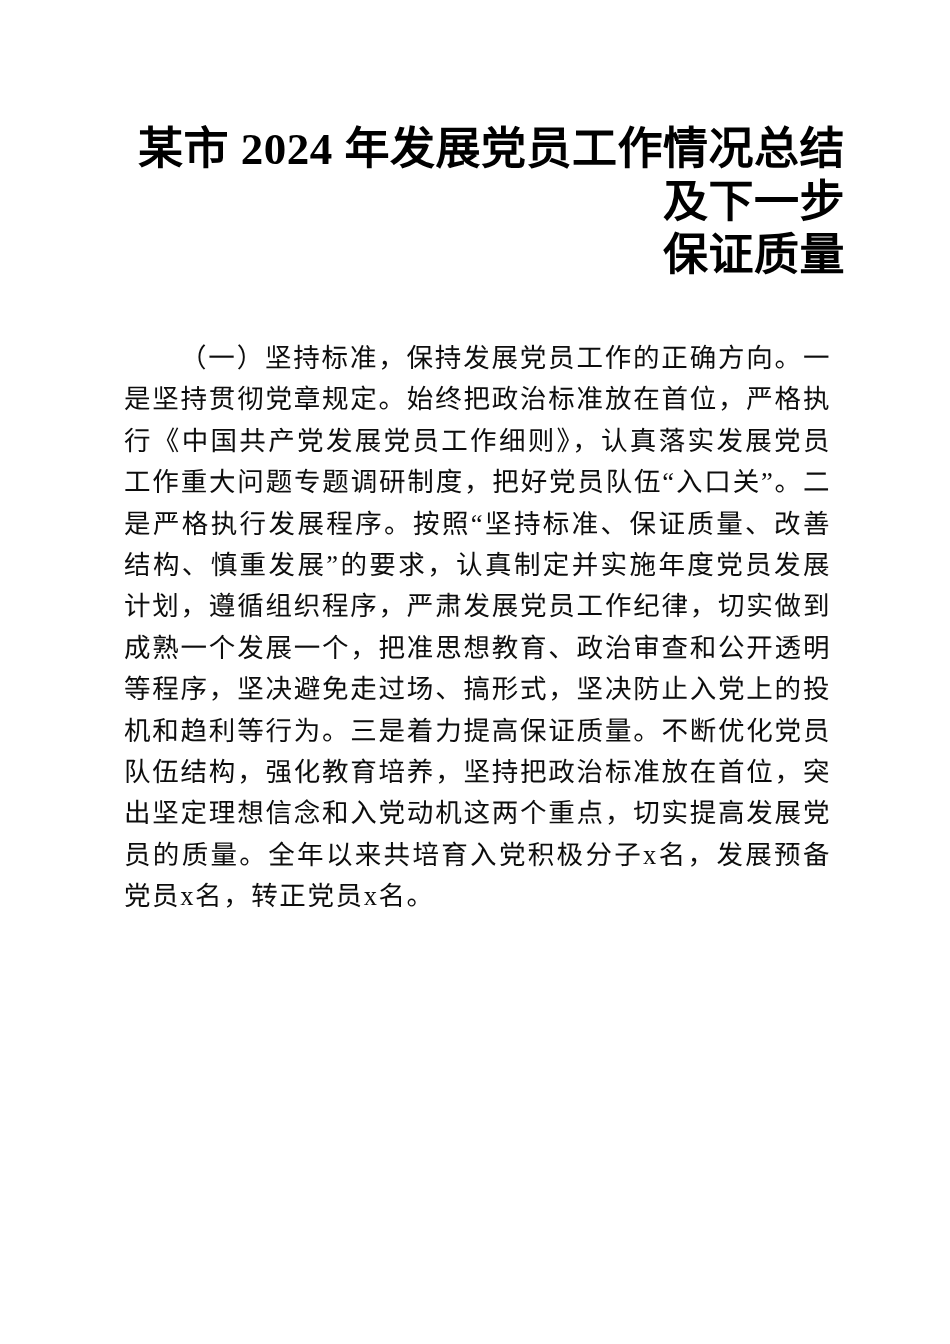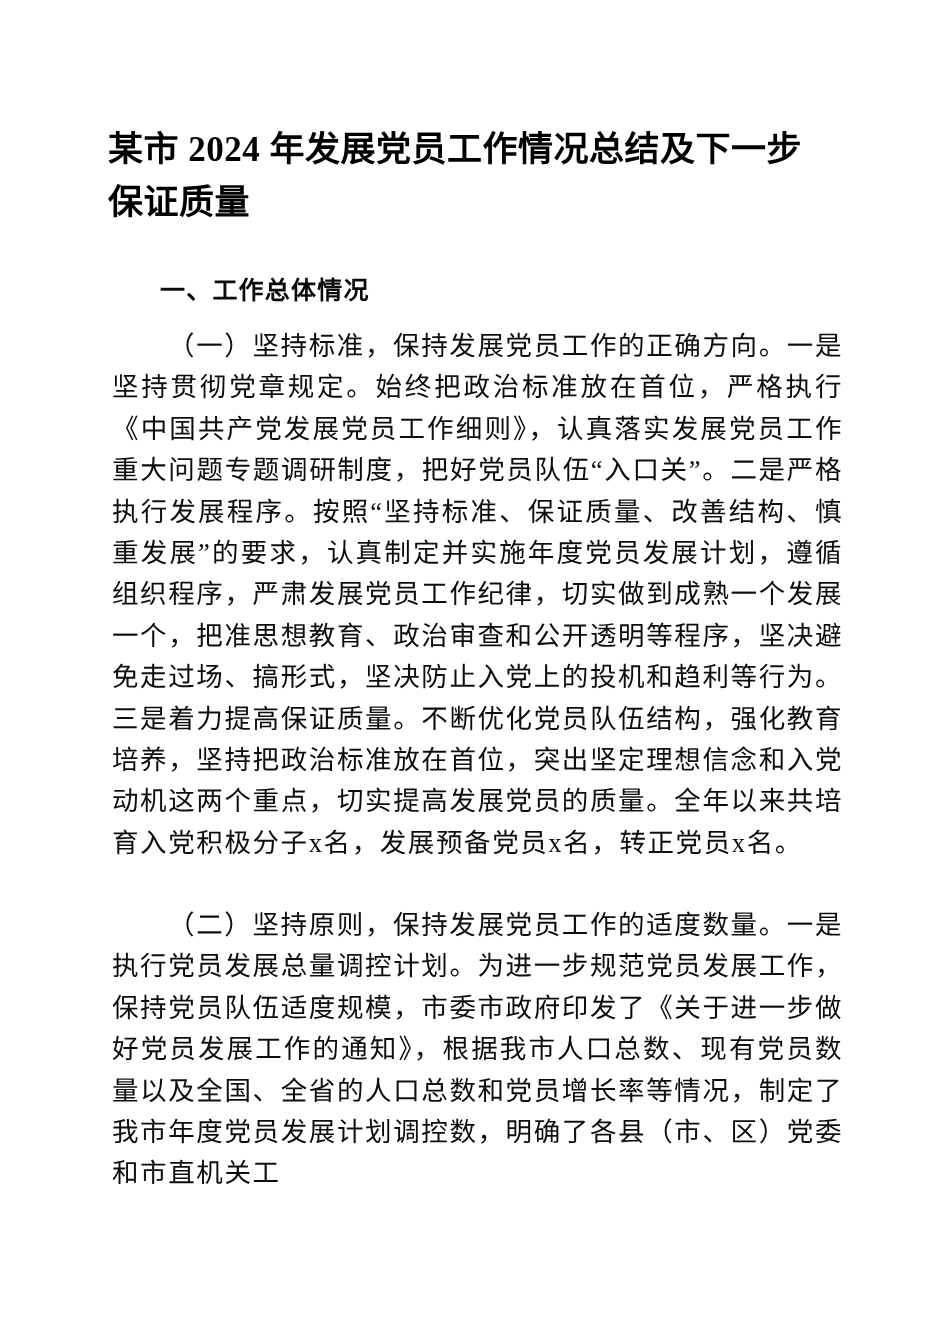--- a/index.html
+++ b/index.html
@@ -19,24 +19,24 @@
     font-family: "Liberation Serif", "DejaVu Serif", serif;
     color: #000000;
   }
 
   
   .doc-title {
     position: absolute;
     left: 108px;
     top: 123px;
     width: 737px;
-    text-align: left;
+    text-align: right;
     font-family: "Liberation Serif", "DejaVu Serif", serif;
     font-weight: 700;
-    font-size: 35px;
+    font-size: 45px;
     line-height: 53px;
     letter-spacing: 0.5px;
     color: #000000;
     -webkit-font-smoothing: none;
   }
 
   
   .section-heading {
     position: absolute;
     left: 108px;
@@ -58,42 +58,38 @@
     width: 739px;
     font-family: "Liberation Serif", "DejaVu Serif", serif;
     font-size: 26.5px;
     line-height: 41.4px;
     letter-spacing: 1.6px;
     text-align: justify;
     text-justify: inter-character;
     color: #0d0d0d;
   }
   .body-block p {
-    margin: 4px;
+    margin: 16px;
     text-indent: 56px;
     text-align: justify;
     text-justify: inter-character;
   }
 
   #para-1 { top: 322px; }
   #para-2 { top: 901px; }
 </style>
 </head>
 <body>
 
 <div class="page">
 
   <div class="doc-title">
     <div>某市 2024 年发展党员工作情况总结及下一步</div>
     <div>保证质量</div>
   </div>
 
-  <div class="section-heading h1">一、工作总体情况</div>
 
   <div class="body-block" id="para-1">
     <p>（一）坚持标准，保持发展党员工作的正确方向。一是坚持贯彻党章规定。始终把政治标准放在首位，严格执行《中国共产党发展党员工作细则》，认真落实发展党员工作重大问题专题调研制度，把好党员队伍“入口关”。二是严格执行发展程序。按照“坚持标准、保证质量、改善结构、慎重发展”的要求，认真制定并实施年度党员发展计划，遵循组织程序，严肃发展党员工作纪律，切实做到成熟一个发展一个，把准思想教育、政治审查和公开透明等程序，坚决避免走过场、搞形式，坚决防止入党上的投机和趋利等行为。三是着力提高保证质量。不断优化党员队伍结构，强化教育培养，坚持把政治标准放在首位，突出坚定理想信念和入党动机这两个重点，切实提高发展党员的质量。全年以来共培育入党积极分子x名，发展预备党员x名，转正党员x名。</p>
   </div>
 
-  <div class="body-block" id="para-2">
-    <p>（二）坚持原则，保持发展党员工作的适度数量。一是执行党员发展总量调控计划。为进一步规范党员发展工作，保持党员队伍适度规模，市委市政府印发了《关于进一步做好党员发展工作的通知》，根据我市人口总数、现有党员数量以及全国、全省的人口总数和党员增长率等情况，制定了我市年度党员发展计划调控数，明确了各县（市、区）党委和市直机关工</p>
-  </div>
 
 </div>
 
 </body></html>

